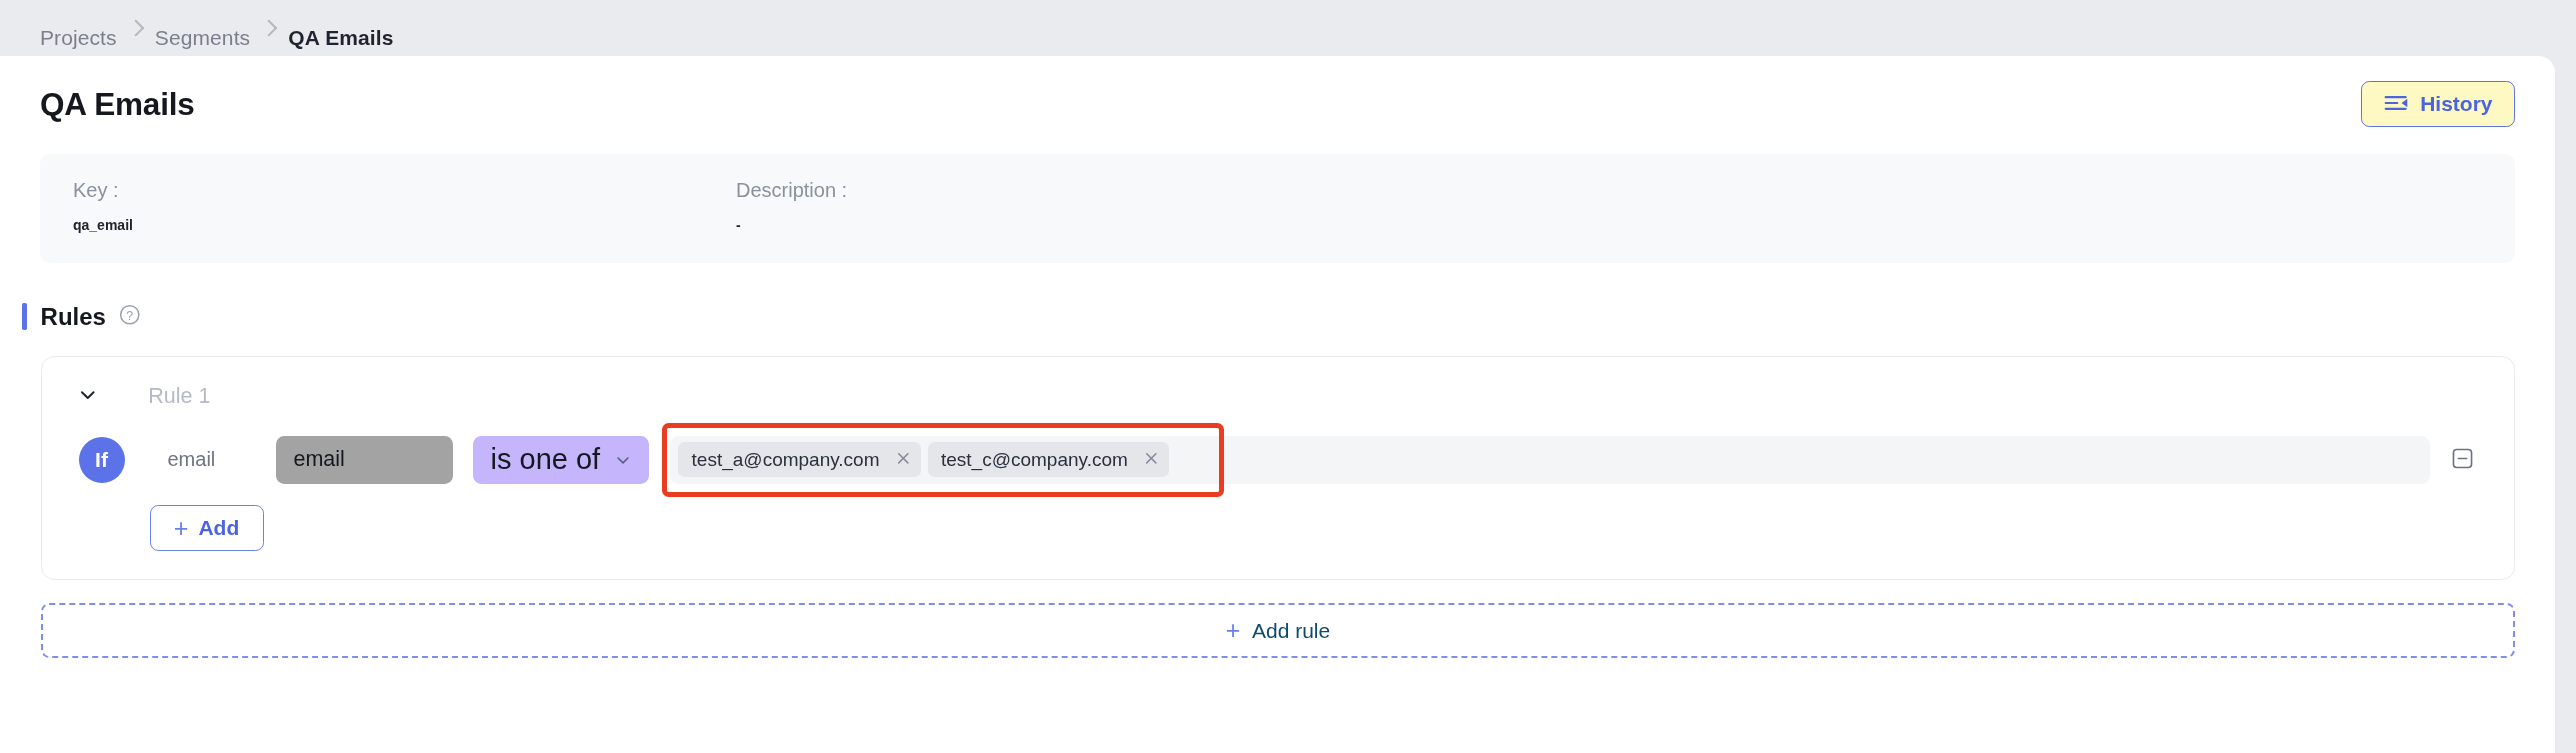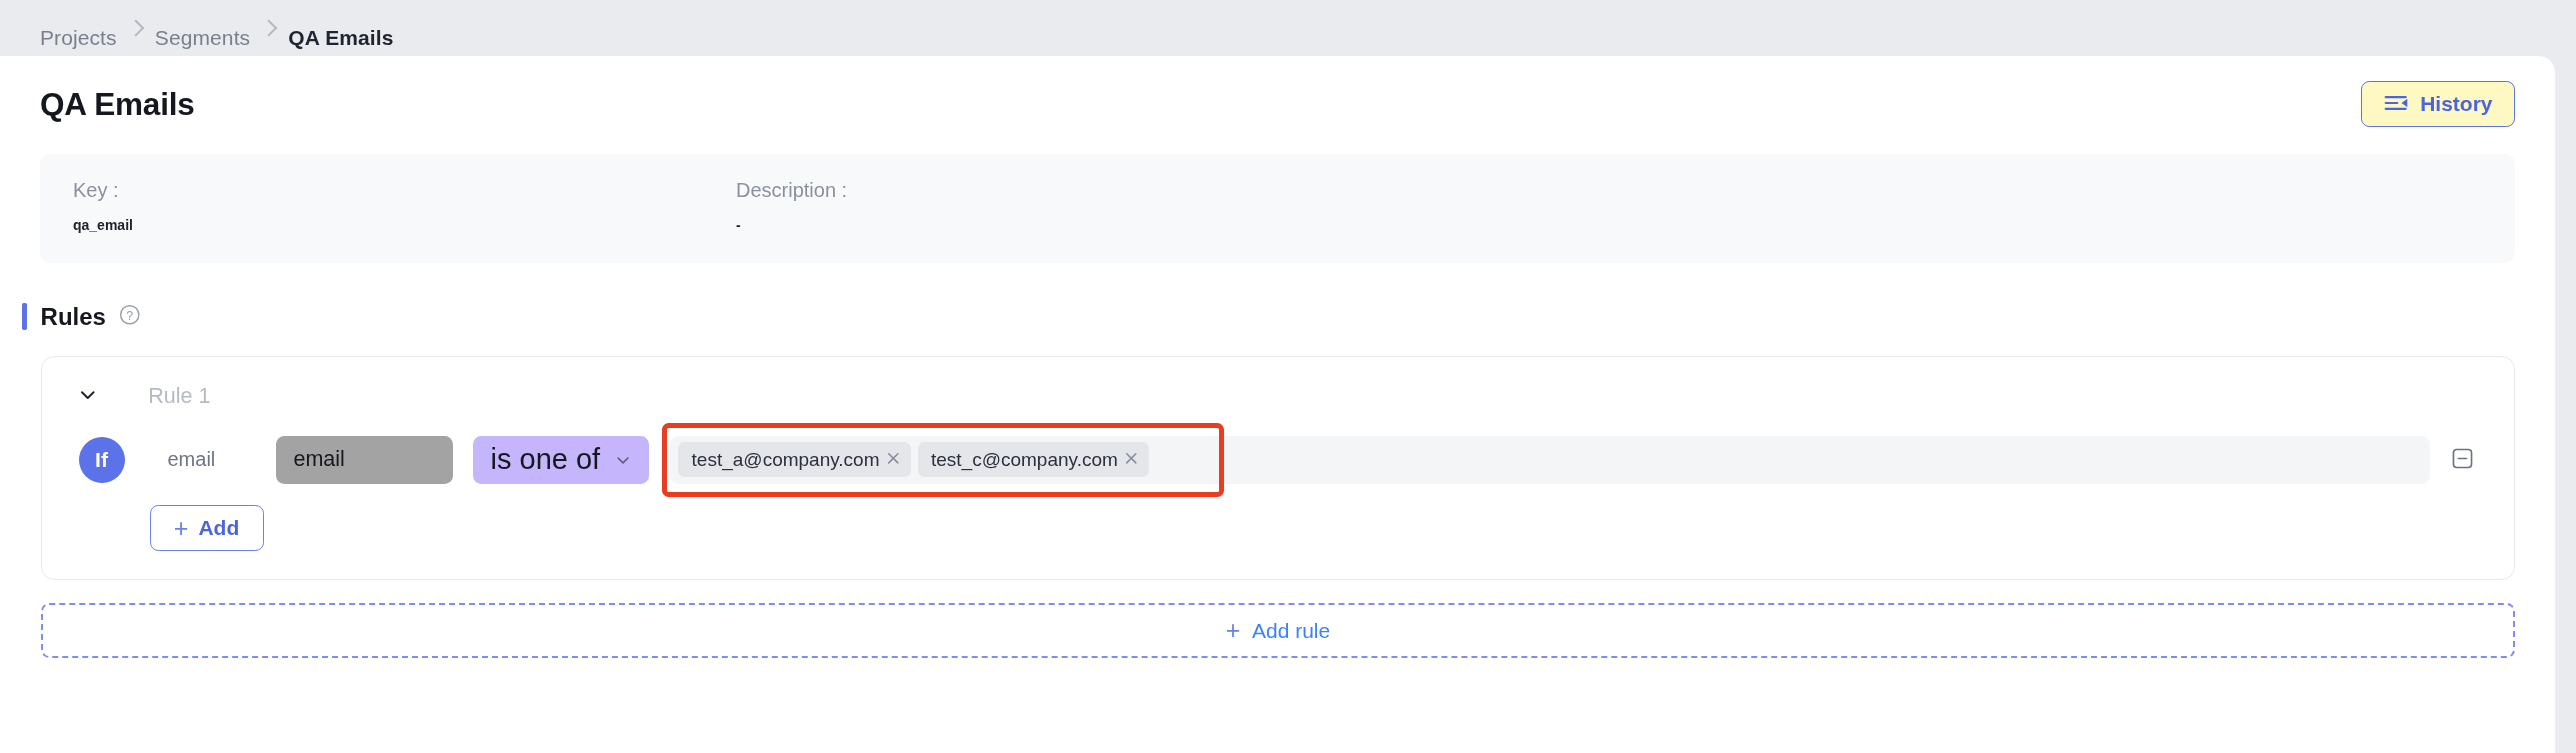--- a/index.html
+++ b/index.html
@@ -205,21 +205,21 @@
     border-radius: 8.3px;
     display: flex;
     align-items: center;
     padding: 0 8.3px;
     gap: 6.6px;
     cursor: text;
   }
   .tag {
     display: flex;
     align-items: center;
-    gap: 5px;
+    gap: 15px;
     background: #e5e6e9;
     border-radius: 6.6px;
     height: 35px;
     padding: 0 10px 0 13.3px;
   }
   .tag-label {
     font-size: 19px;
     color: #2b3040;
   }
   .tag-close { cursor: pointer; display: block; }
@@ -280,21 +280,21 @@
     background: #fff;
   }
   .add-rule-plus {
     font-size: 25px;
     color: #6c80ea;
     line-height: 1;
     font-weight: 300;
   }
   .add-rule-label {
     font-size: 21px;
-    color: #3b82f6;
+    color: #0c4a6e;
   }
 </style>
 </head>
 <body>
 
 <div class="breadcrumb">
   <span class="crumb">Projects</span>
   <span class="crumb-sep"></span>
   <span class="crumb">Segments</span>
   <span class="crumb-sep"></span>

